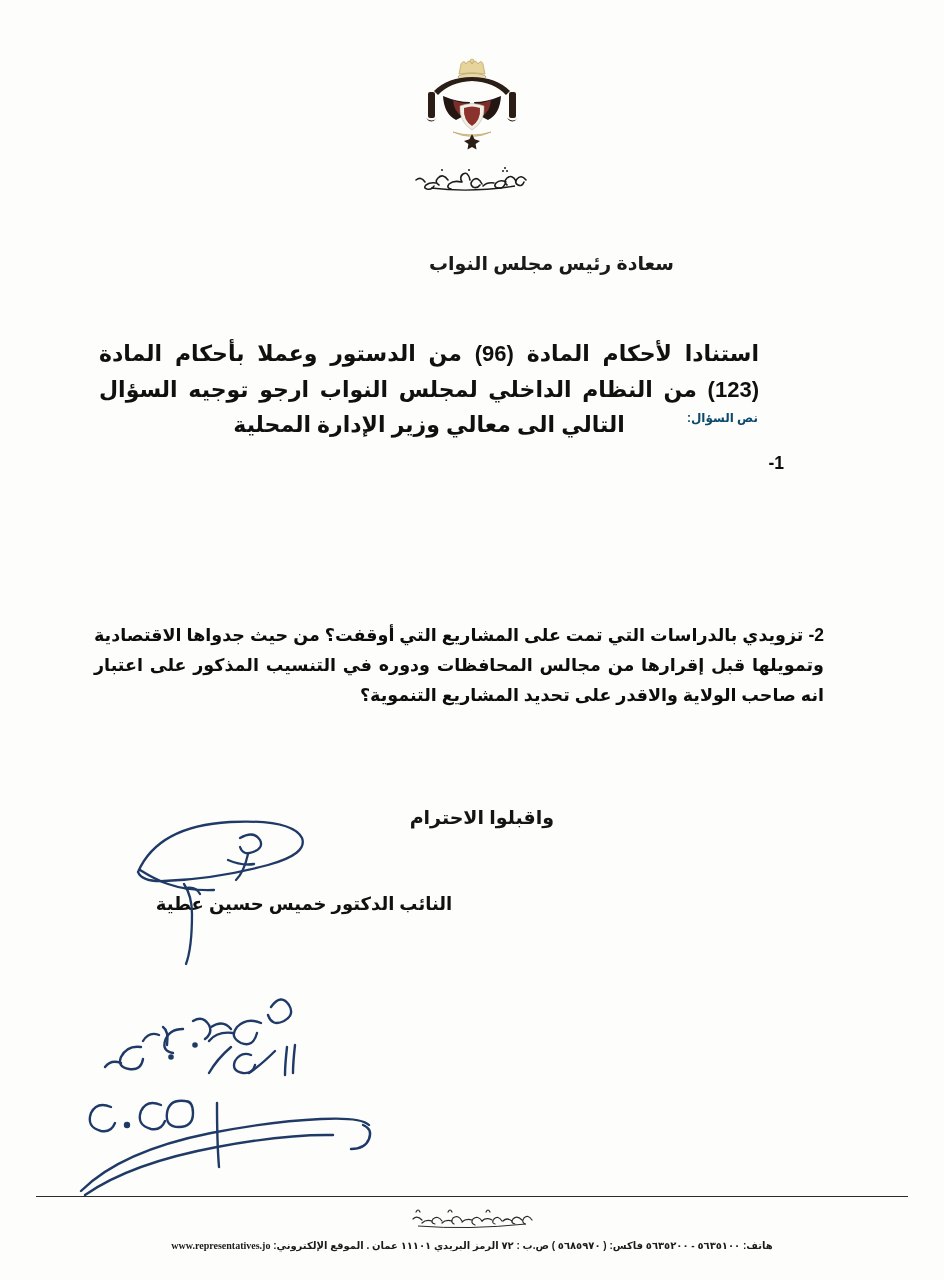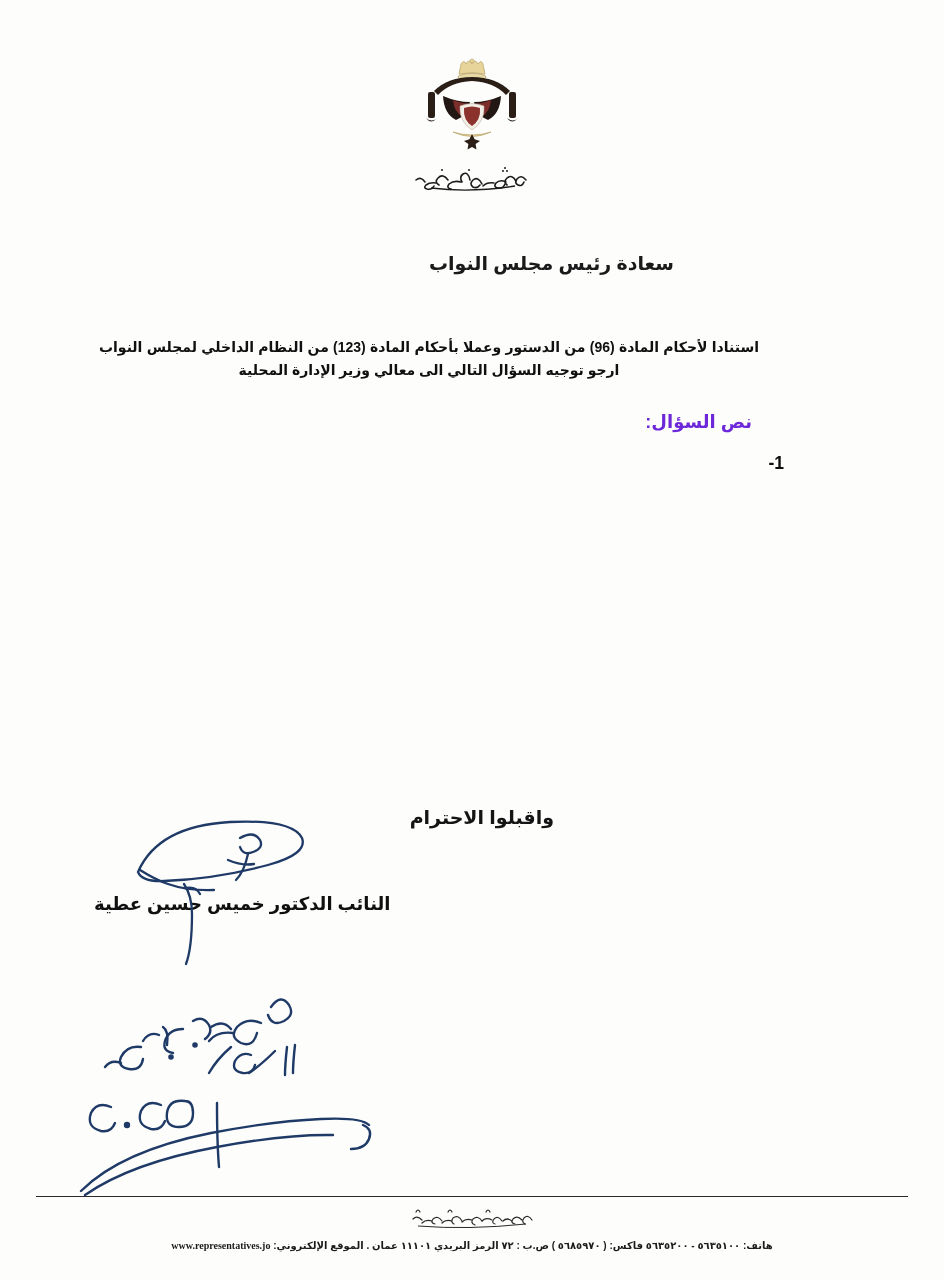--- a/index.html
+++ b/index.html
@@ -56,36 +56,36 @@
     letter-spacing: 0;
     font-family: "Liberation Sans", "DejaVu Sans", sans-serif;
     white-space: nowrap;
   }
 
   .intro {
     position: absolute;
     top: 336px;
     right: 185px;
     width: 660px;
-    font-size: 14px;
+    font-size: 22px;
     font-weight: bold;
     line-height: 1.62;
     color: #101010;
     text-align: justify;
     text-align-last: center;
     font-family: "Liberation Sans", "DejaVu Sans", sans-serif;
   }
 
   .question-label {
     position: absolute;
     top: 411px;
-    right: 192px;
-    font-size: 18px;
-    font-weight: bold;
-    color: #6d28d9;
+    right: 186px;
+    font-size: 12px;
+    font-weight: bold;
+    color: #0c4a6e;
     font-family: "Liberation Sans", "DejaVu Sans", sans-serif;
   }
 
   .q-item {
     position: absolute;
     font-size: 17.5px;
     font-weight: bold;
     line-height: 1.72;
     color: #0d0d0d;
     font-family: "Liberation Sans", "DejaVu Sans", sans-serif;
@@ -117,21 +117,21 @@
     font-weight: bold;
     color: #141414;
     font-family: "Liberation Sans", "DejaVu Sans", sans-serif;
   }
 
   .signer {
     position: absolute;
     top: 888px;
     right: 430px;
     width: 420px;
-    text-align: left;
+    text-align: center;
     font-size: 18px;
     font-weight: bold;
     line-height: 1.85;
     color: #101010;
     font-family: "Liberation Sans", "DejaVu Sans", sans-serif;
   }
   .signer div { white-space: nowrap; }
 
   
   .ink {
@@ -256,20 +256,24 @@
   <div class="salutation">سعادة رئيس مجلس النواب</div>
 
   <div class="intro">استنادا لأحكام المادة (96) من الدستور وعملا بأحكام المادة (123) من النظام الداخلي لمجلس النواب ارجو توجيه السؤال التالي الى معالي وزير الإدارة المحلية</div>
 
   <div class="question-label">نص السؤال:</div>
 
   <div class="q-item q1">
     <span class="q-marker">1-</span>
   </div>
 
+  <div class="q-item q2">
+    <span class="q-marker">2-</span>
+    <span class="q-body">تزويدي بالدراسات التي تمت على المشاريع التي أوقفت؟ من حيث جدواها الاقتصادية وتمويلها قبل إقرارها من مجالس المحافظات ودوره في التنسيب المذكور على اعتبار انه صاحب الولاية والاقدر على تحديد المشاريع التنموية؟</span>
+  </div>
 
   <div class="closing">واقبلوا الاحترام</div>
 
   <div class="signer">
     <div>النائب الدكتور خميس حسين عطية</div>
   </div>
 
   <svg class="ink sig-top" width="260" height="160" viewBox="0 0 260 160" aria-hidden="true">
     <g fill="none" stroke="#1f3a66" stroke-width="2.3" stroke-linecap="round" stroke-linejoin="round">
       <path d="M18 64 q20 -46 92 -50 q62 -3 72 16 q6 16 -34 27 q-52 14 -104 16 q-22 1 -26 -9"></path>

